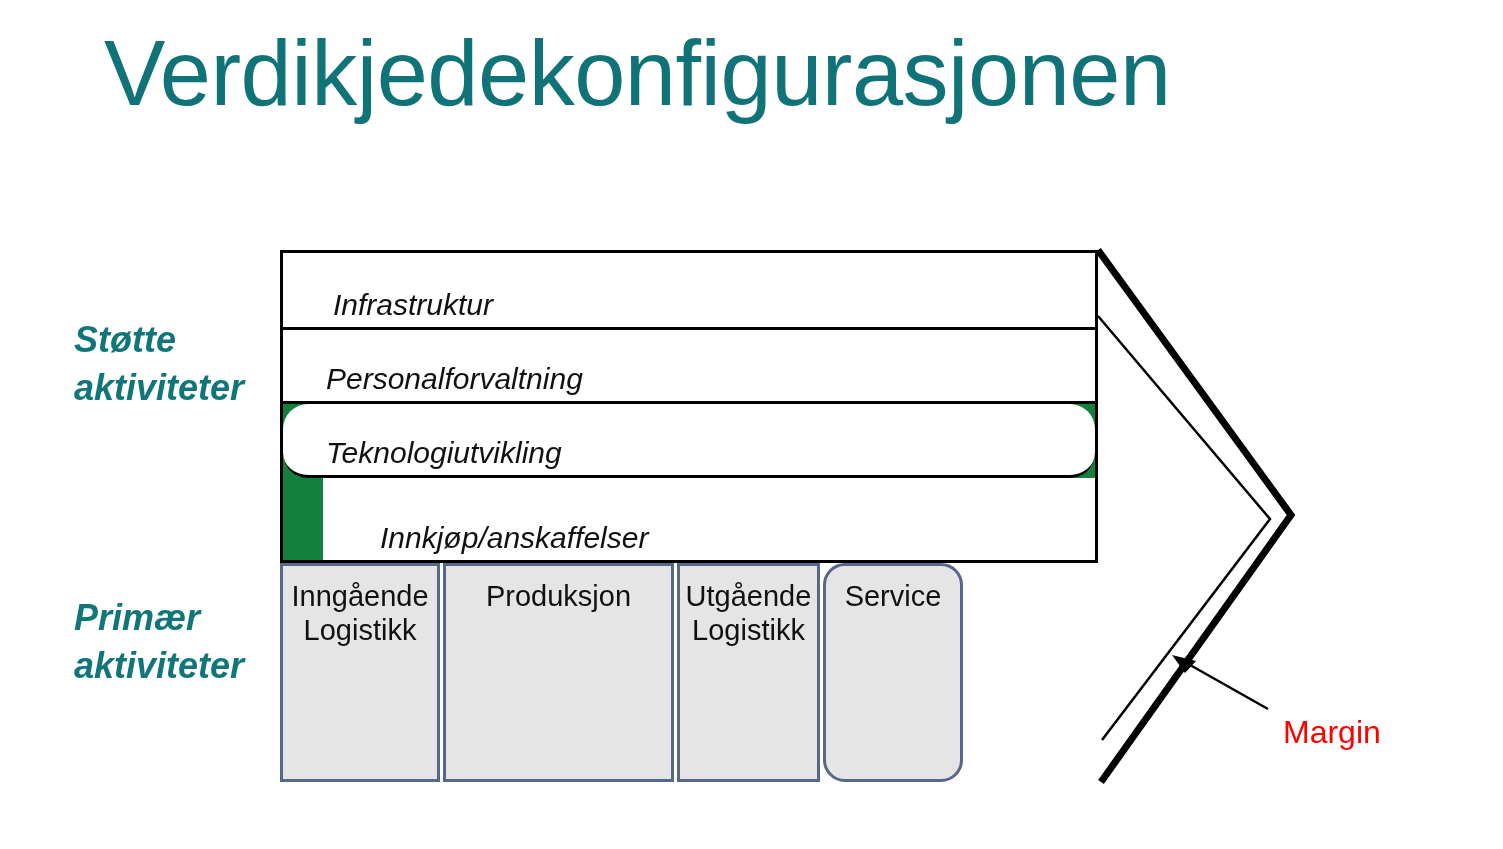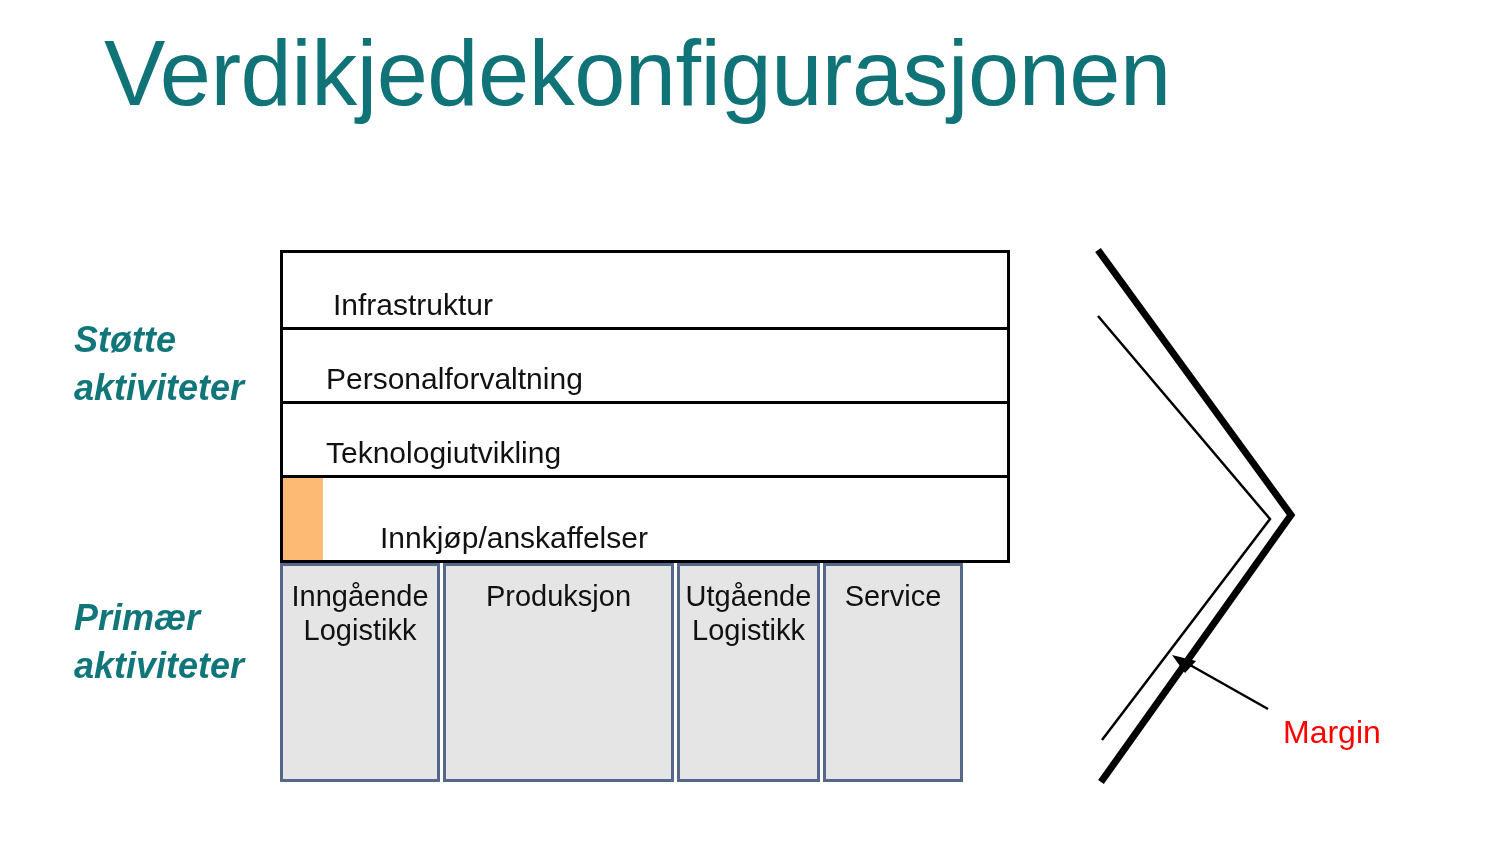--- a/index.html
+++ b/index.html
@@ -47,24 +47,25 @@
   }
   .side-label.support  { left: 74px; top: 316px; }
   .side-label.primary  { left: 74px; top: 594px; }
   .side-label .ln { display: block; }
 
   
   .support-stack {
     position: absolute;
     left: 280px;
     top: 250px;
-    width: 730px;
+    width: 818px;
     border: 3px solid #000000;
     box-sizing: border-box;
-    background: #fdba74;
+    background: #15803d;
+    font-style: italic;
   }
   .support-row {
     position: relative;
     box-sizing: border-box;
     background: #ffffff;
     border-bottom: 3px solid #000000;
     display: flex;
     align-items: flex-end;
   }
   .support-row:last-child { border-bottom: none; margin-left: 40px; }
@@ -72,21 +73,21 @@
     font-size: 30px;
     line-height: 1.0;
     color: #111111;
     padding-bottom: 7px;
     white-space: nowrap;
   }
   .support-row.r0 { height: 77px; }
   .support-row.r0 .srow-label { padding-left: 50px; }
   .support-row.r1 { height: 74px; }
   .support-row.r1 .srow-label { padding-left: 43px; }
-  .support-row.r2 { height: 74px; }
+  .support-row.r2 { height: 74px; border-radius: 25px; }
   .support-row.r2 .srow-label { padding-left: 43px; }
   .support-row.r3 { height: 82px; }
   .support-row.r3 .srow-label { padding-left: 57px; }
 
   
   .primary-row {
     position: absolute;
     left: 280px;
     top: 563px;
     width: 818px;
@@ -109,21 +110,21 @@
     font-size: 29px;
     line-height: 1.18;
     color: #111111;
     text-align: center;
     white-space: pre-line;
   }
   .pw0 { width: 160px; }
   .pw1 { width: 231px; }
   .pw2 { width: 143px; }
   .pw3 { width: 149px; }
-  .pw4 { width: 140px; }
+  .pw4 { width: 140px; border-radius: 22px; }
 
   
   .arrow-svg {
     position: absolute;
     left: 0;
     top: 0;
     width: 1503px;
     height: 849px;
     pointer-events: none;
   }

